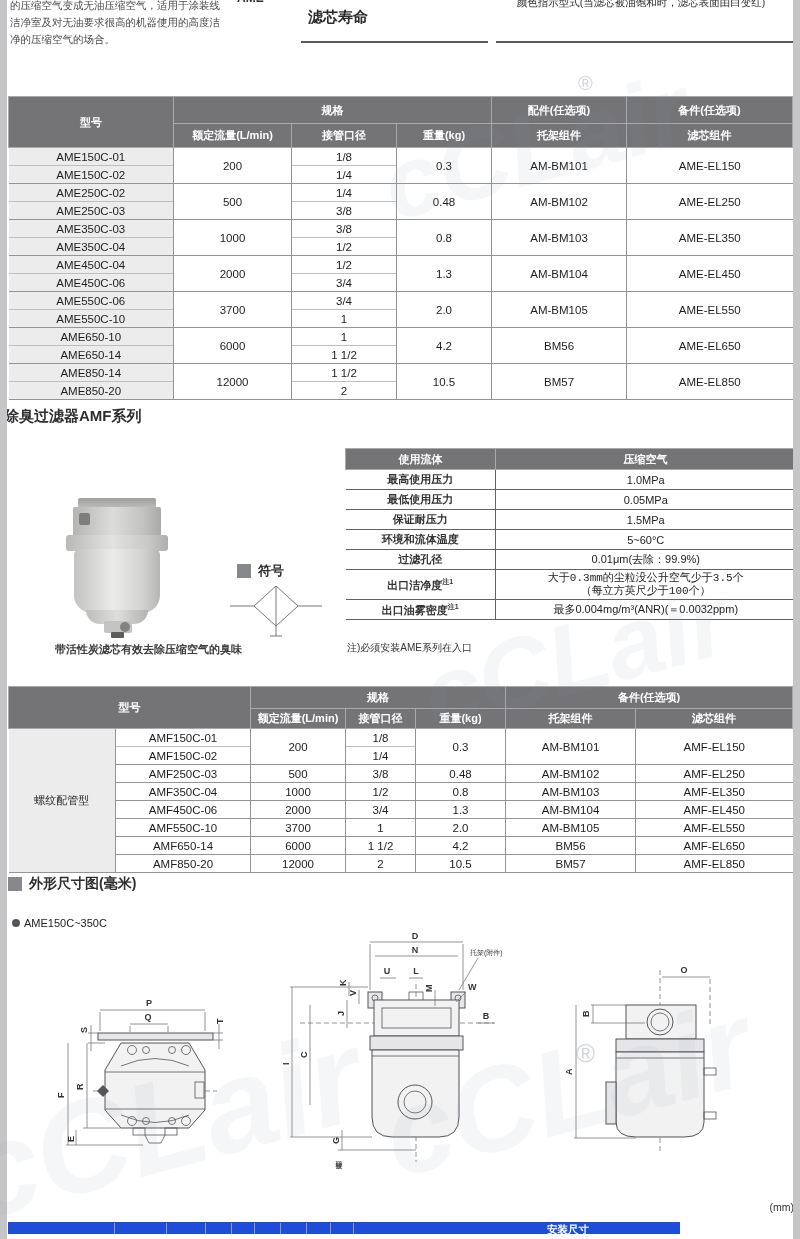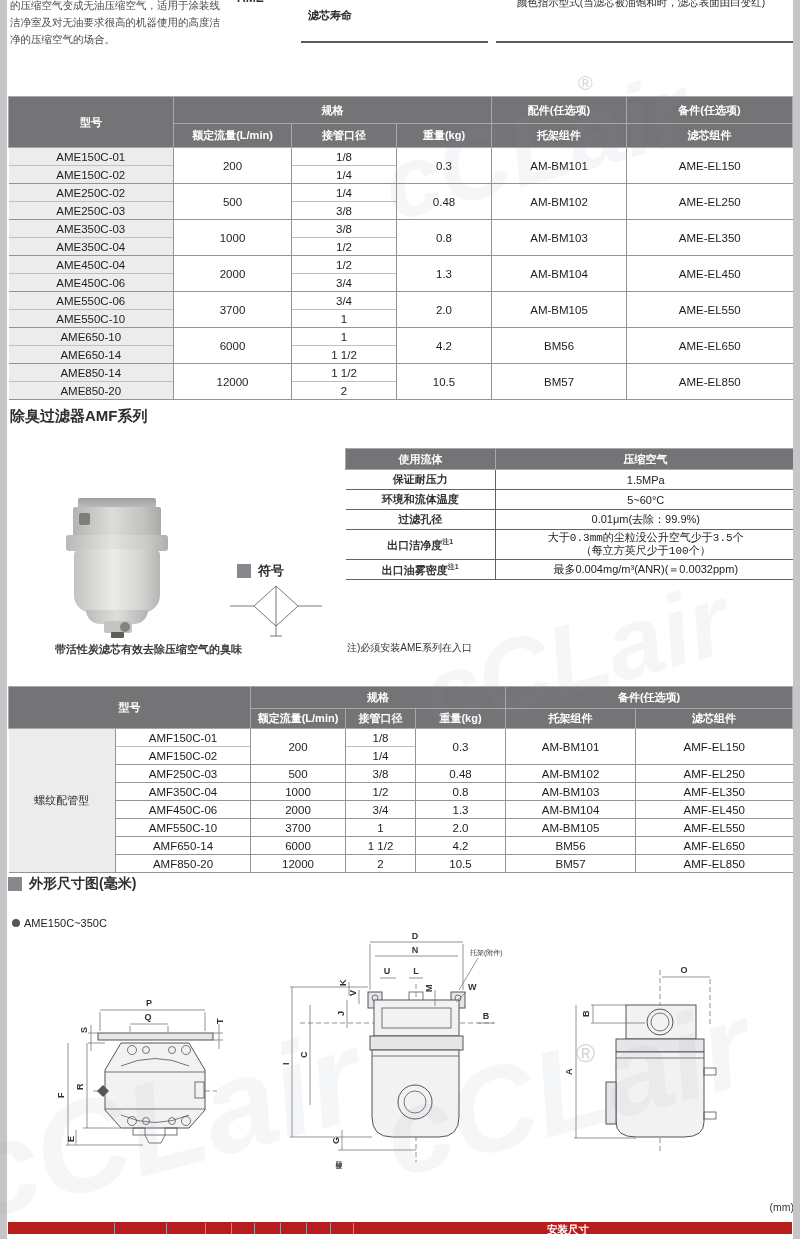--- a/index.html
+++ b/index.html
@@ -7,42 +7,42 @@
     width:800px; height:1239px; position:relative; overflow:hidden;
     background:#ffffff; font-family:"Liberation Sans", sans-serif;
   }
   .abs { position:absolute; }
   .edge { position:absolute; top:0; bottom:0; width:7px; background:#c6c6c8; z-index:2; }
   .edge.left { left:0; } .edge.right { right:0; }
 
   
   .intro { left:10px; top:-3px; width:212px; font-size:10.5px; line-height:17px; color:#4a4a4a; z-index:1; }
   .ame-tag { left:237px; top:-9px; font-size:12px; font-weight:bold; color:#333; z-index:1; }
-  .life-label { left:308px; top:8px; font-size:11px; font-weight:bold; color:#2b2b2b; z-index:1; }
+  .life-label { left:308px; top:8px; font-size:15px; font-weight:bold; color:#2b2b2b; z-index:1; }
   .life-value { left:487px; top:-6px; width:308px; text-align:center; font-size:10.5px; line-height:17px; color:#2b2b2b; z-index:1; }
   .rule { height:2px; background:#5a5a5c; top:41px; z-index:1; }
   .rule.r1 { left:301px; width:187px; }
   .rule.r2 { left:496px; width:299px; }
 
   
   .dtable { border-collapse:collapse; table-layout:fixed; z-index:1; border-bottom:1px solid #949497; }
   .dtable th { background:#747477; color:#fff; font-size:11px; font-weight:bold; border:1px solid #a9a9ac; padding:0; }
   .dtable td { font-size:11.5px; color:#1d1d1d; text-align:center; padding:0; height:17px; background:#fff; }
   .dtable td.c-model { background:#ececed; }
   .dtable td.c-group { background:#ececed; font-size:11px; color:#2a2a2a; }
   .dtable td.bl { border-left:1px solid #949497; }
   .dtable tr.gstart td { border-top:1px solid #949497; }
   .dtable tr.sub td { border-top:1px solid #bfbfc2; }
   #ame-table { left:8px; top:96px; width:784px; }
   #amf-table { left:8px; top:686px; width:784px; }
   #ame-table th.h1 { height:26px; } #ame-table th.h2 { height:23px; }
   #amf-table th.h1 { height:21px; } #amf-table th.h2 { height:19px; }
 
   
-  .sec-title { left:10px; top:407px; font-size:15px; font-weight:bold; color:#2e2e2e; z-index:1; }
+  .sec-title { left:4px; top:407px; font-size:15px; font-weight:bold; color:#2e2e2e; z-index:1; }
   .blk-title { font-size:13px; font-weight:bold; color:#2e2e2e; z-index:1; display:flex; align-items:center; gap:7px; }
   .blk-sq { width:14px; height:14px; background:#87888b; display:inline-block; }
   .caption { left:14px; top:642px; font-size:11px; font-weight:bold; color:#3c3c3c; z-index:1;margin-left:41px; }
 
   
   .photo { left:60px; top:498px; width:120px; height:140px; z-index:1; }
   .photo div { position:absolute; }
   .cap-top   { left:18px; top:0; width:78px; height:13px; background:linear-gradient(180deg,#9e9e9c,#c6c6c4); border-radius:2px; }
   .cap-body  { left:13px; top:9px; width:88px; height:30px; background:linear-gradient(90deg,#b4b4b2,#dcdcda 45%,#c2c2c0 80%,#a9a9a7); border-radius:2px; }
   .cap-hole  { left:19px; top:15px; width:11px; height:12px; background:#7e7e7c; border-radius:2px; }
@@ -76,21 +76,21 @@
   .outline2 { fill:#e6e6e8; stroke:#55555a; stroke-width:1; }
   .thin { stroke:#55555a; stroke-width:0.8; fill:none; }
   .dimline { stroke:#7a7a7e; stroke-width:0.8; fill:none; }
   .dash { stroke:#7a7a7e; stroke-width:0.8; stroke-dasharray:5 3; fill:none; }
   .dim { font:bold 9px "Liberation Sans", sans-serif; fill:#333; }
   .note { font:7px "Liberation Sans", sans-serif; fill:#444; }
 
   .mm-note { left:746px; top:1201px; width:48px; font-size:10.5px; color:#333; text-align:right; z-index:1; }
 
   
-  .bottom-bar { left:8px; top:1222px; width:784px; height:12px; background:#b91c1c; z-index:1; }
+  .bottom-bar { left:8px; top:1222px; width:672px; height:12px; background:#1d4ed8; z-index:1; }
   .bottom-bar .vd { position:absolute; top:1px; bottom:0; width:1px; background:#9c9c9e; }
   .bottom-bar .bbt { position:absolute; left:560px; top:1px; transform:translateX(-50%); color:#fff; font-size:10.5px; font-weight:bold; white-space:nowrap; }
 
   
   .wm { position:absolute; z-index:5; pointer-events:none; color:#8b95a0; opacity:0.08;
         font-size:110px; font-weight:bold; font-style:italic; transform:rotate(-15deg); white-space:nowrap; }
   .reg { position:absolute; z-index:5; pointer-events:none; color:#aeb4ba; opacity:0.55; font-size:20px; }
 </style>
 </head>
 <body>
@@ -253,20 +253,28 @@
 </div>
 <table class="abs ctable">
   <colgroup>
       <col style="width:150px">
       <col style="width:300px">
     </colgroup>
   <tbody>
       <tr>
         <th>使用流体</th>
         <th>压缩空气</th>
+      </tr>
+      <tr>
+        <td class="clabel">最高使用压力</td>
+        <td>1.0MPa</td>
+      </tr>
+      <tr>
+        <td class="clabel">最低使用压力</td>
+        <td>0.05MPa</td>
       </tr>
       <tr>
         <td class="clabel">保证耐压力</td>
         <td>1.5MPa</td>
       </tr>
       <tr>
         <td class="clabel">环境和流体温度</td>
         <td>5~60°C</td>
       </tr>
       <tr>

